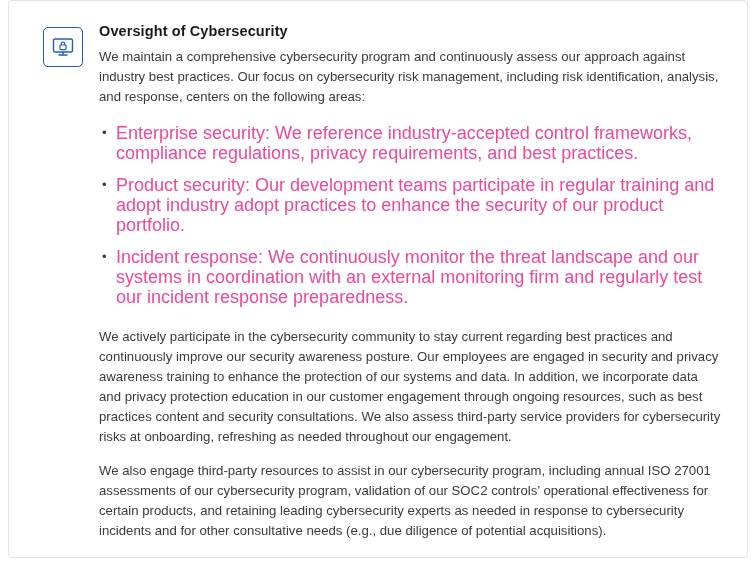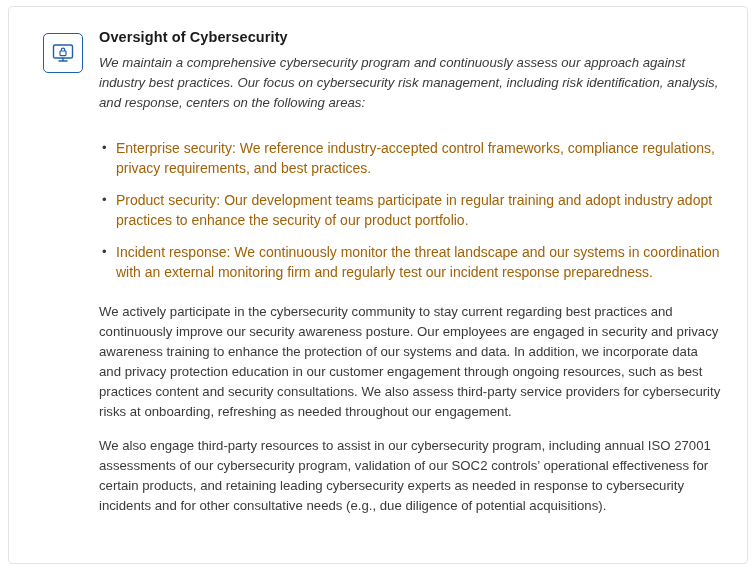--- a/index.html
+++ b/index.html
@@ -11,21 +11,21 @@
     width: 756px;
     height: 573px;
     font-family: "Liberation Sans", sans-serif;
     color: #333333;
     overflow: hidden;
   }
   .card {
     box-sizing: border-box;
     position: absolute;
     left: 8px;
-    top: 6px;
+    top: 0;
     width: 740px;
     height: 558px;
     background: #ffffff;
     border: 1px solid #e3e3e3;
     border-radius: 4px;
     display: flex;
     flex-direction: row;
     padding: 22px 20px 20px 18px;
   }
   .icon-col {
@@ -55,33 +55,32 @@
     margin: 0 0 8px 0;
     letter-spacing: 0.1px;
   }
   p.para {
     font-size: 13.2px;
     line-height: 20px;
     margin: 0 0 14px 0;
     color: #3a3a3a;
   }
   p.para.tight {
-    margin-bottom: 25px;
-    font-style: italic;
+    margin-bottom: 16px;
   }
   ul.bullets {
     list-style: none;
     margin: 0 0 12px 0;
     padding: 0;
   }
   ul.bullets li {
     position: relative;
-    font-size: 14px;
+    font-size: 18px;
     line-height: 20px;
-    color: #a16207;
+    color: #ec4899;
     padding-left: 17px;
     margin-bottom: 12px;
   }
   ul.bullets li:last-child {
     margin-bottom: 0;
   }
   ul.bullets li::before {
     content: "\2022";
     position: absolute;
     left: 3px;

